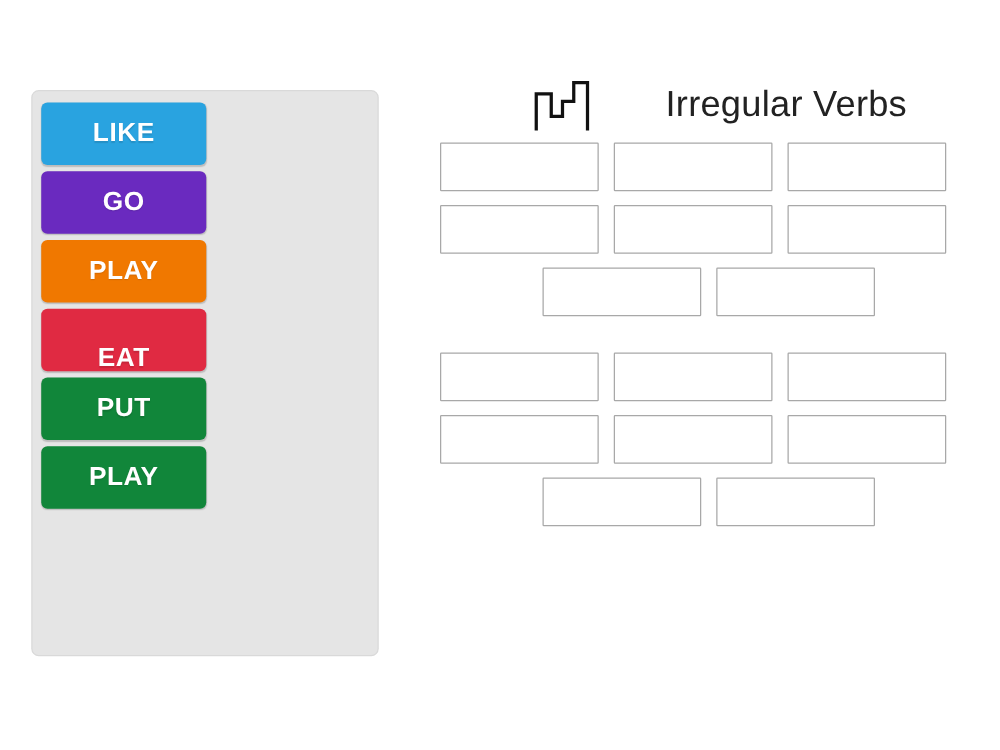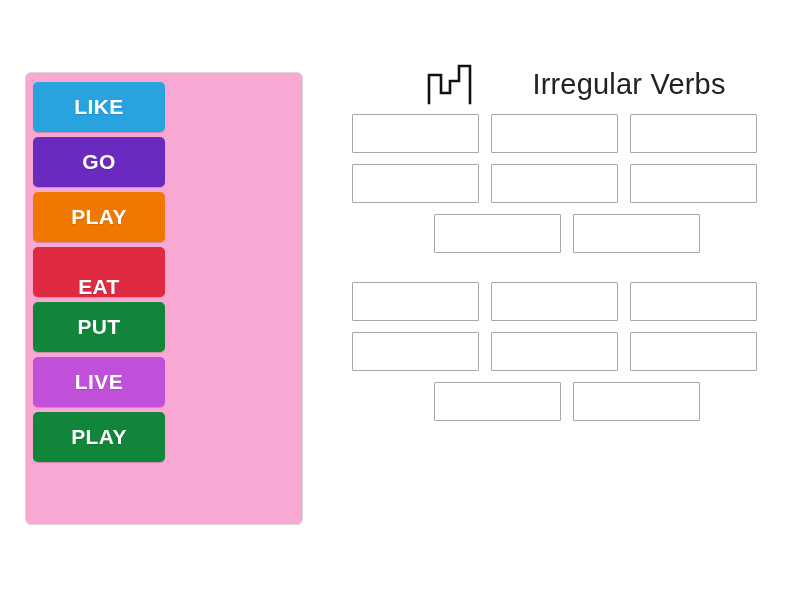--- a/index.html
+++ b/index.html
@@ -23,21 +23,21 @@
 
   
   .tile-tray {
     position: absolute;
     left: 25px;
     top: 72px;
     width: 278px;
     height: 453px;
     border: 1px solid #d9d9d9;
     border-radius: 6px;
-    background: #f9a8d4;
+    background: #e5e5e5;
     box-sizing: border-box;
     padding: 6px 5px;
     display: flex;
     flex-wrap: wrap;
     align-content: flex-start;
   }
   .tile {
     width: 132px;
     height: 50px;
     margin: 2.5px 2px;
@@ -134,23 +134,20 @@
       </div>
       <div class="tile" style="background: rgb(240, 120, 0);">
         <span class="tile-label">PLAY</span>
       </div>
       <div class="tile" style="background: rgb(224, 42, 66); align-items: flex-end;">
         <span class="tile-label">EAT</span>
       </div>
       <div class="tile" style="background: rgb(17, 134, 58);">
         <span class="tile-label">PUT</span>
       </div>
-      <div class="tile" style="background: rgb(192, 79, 217);">
-        <span class="tile-label">LIVE</span>
-      </div>
       <div class="tile" style="background: rgb(17, 134, 58);">
         <span class="tile-label">PLAY</span>
       </div>
     </div>
 
   <div class="categories" id="categories">
       <div class="category">
         <div class="category-header">
           <span class="cat-icon">
             <svg width="58" height="44" viewBox="0 0 58 44">

